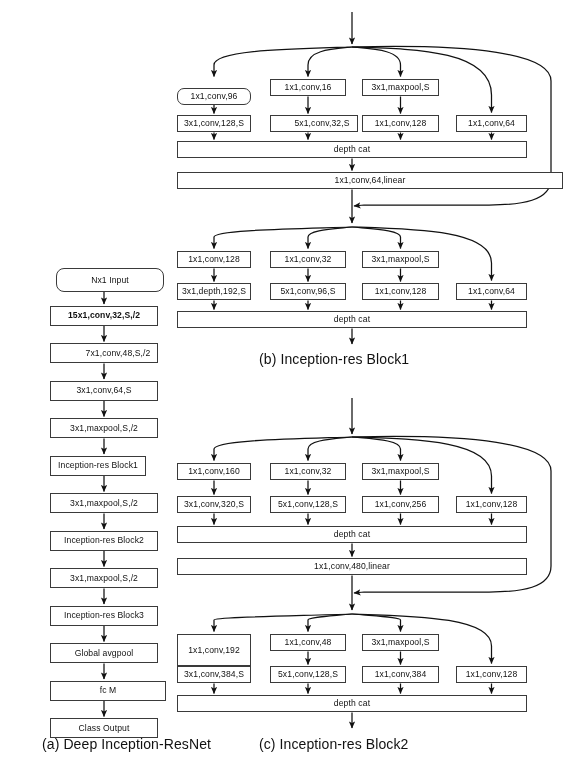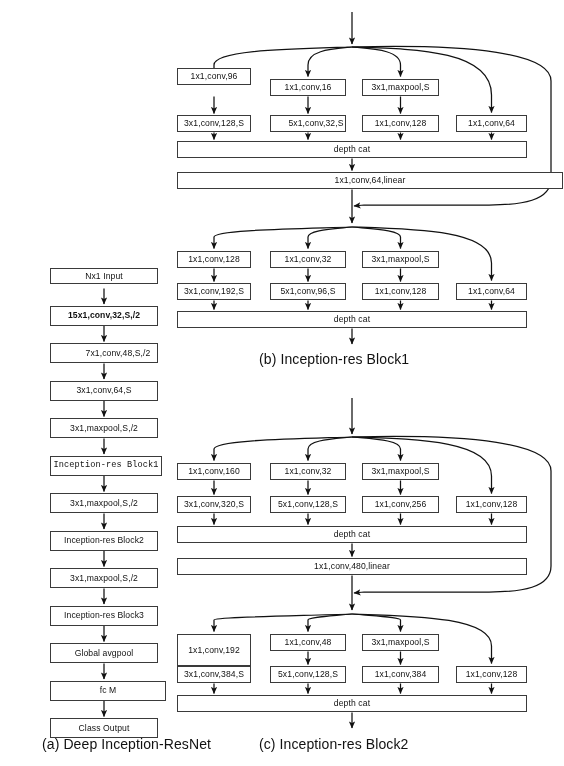--- a/index.html
+++ b/index.html
@@ -102,44 +102,44 @@
         <path d="M308,651.5 L308,664.5" marker-end="url(#ah)"></path>
         <path d="M308,683.5 L308,693.5" marker-end="url(#ah)"></path>
         <path d="M400.5,651.5 L400.5,664.5" marker-end="url(#ah)"></path>
         <path d="M400.5,683.5 L400.5,693.5" marker-end="url(#ah)"></path>
         <path d="M491.5,683.5 L491.5,693.5" marker-end="url(#ah)"></path>
         <path d="M352,712.5 L352,728" marker-end="url(#ah)"></path>
       </g>
   </svg>
 
   <div id="nodes">
-      <div class="node" style="left: 50px; top: 268px; width: 108px; height: 16px;">Nx1 Input</div>
+      <div class="node" style="left: 56px; top: 268px; width: 108px; height: 24px; border-radius: 8px;">Nx1 Input</div>
       <div class="node" style="left: 50px; top: 305.5px; width: 108px; height: 20px; font-weight: bold;">15x1,conv,32,S,/2</div>
       <div class="node" style="left: 50px; top: 343px; width: 108px; height: 20px; padding-left: 28px;">7x1,conv,48,S,/2</div>
       <div class="node" style="left: 50px; top: 380.5px; width: 108px; height: 20px;">3x1,conv,64,S</div>
       <div class="node" style="left: 50px; top: 418px; width: 108px; height: 20px;">3x1,maxpool,S,/2</div>
-      <div class="node" style="left: 50px; top: 455.5px; width: 112px; height: 20px; font-family: Liberation Mono, monospace;">Inception-res Block1</div>
+      <div class="node" style="left: 50px; top: 455.5px; width: 96px; height: 20px;">Inception-res Block1</div>
       <div class="node" style="left: 50px; top: 493px; width: 108px; height: 20px;">3x1,maxpool,S,/2</div>
       <div class="node" style="left: 50px; top: 530.5px; width: 108px; height: 20px;">Inception-res Block2</div>
       <div class="node" style="left: 50px; top: 568px; width: 108px; height: 20px;">3x1,maxpool,S,/2</div>
       <div class="node" style="left: 50px; top: 605.5px; width: 108px; height: 20px; text-align: right;">Inception-res Block3</div>
       <div class="node" style="left: 50px; top: 643px; width: 108px; height: 20px;">Global avgpool</div>
       <div class="node" style="left: 50px; top: 680.5px; width: 116px; height: 20px;">fc M</div>
       <div class="node" style="left: 50px; top: 718px; width: 108px; height: 20px;">Class Output</div>
-      <div class="node" style="left: 177px; top: 68px; width: 74px; height: 17px;">1x1,conv,96</div>
+      <div class="node" style="left: 177px; top: 88px; width: 74px; height: 17px; border-radius: 7px;">1x1,conv,96</div>
       <div class="node" style="left: 177px; top: 115px; width: 74px; height: 17px;">3x1,conv,128,S</div>
       <div class="node" style="left: 270px; top: 79px; width: 76px; height: 17px;">1x1,conv,16</div>
-      <div class="node" style="left: 270px; top: 115px; width: 76px; height: 17px; padding-left: 16px;">5x1,conv,32,S</div>
+      <div class="node" style="left: 270px; top: 115px; width: 88px; height: 17px; padding-left: 16px;">5x1,conv,32,S</div>
       <div class="node" style="left: 362px; top: 79px; width: 77px; height: 17px;">3x1,maxpool,S</div>
       <div class="node" style="left: 362px; top: 115px; width: 77px; height: 17px;">1x1,conv,128</div>
       <div class="node" style="left: 456px; top: 115px; width: 71px; height: 17px;">1x1,conv,64</div>
       <div class="node wide" style="left: 177px; top: 141px; width: 350px; height: 17px;">depth cat</div>
       <div class="node wide" style="left: 177px; top: 172px; width: 386px; height: 17px;">1x1,conv,64,linear</div>
       <div class="node" style="left: 177px; top: 251px; width: 74px; height: 17px;">1x1,conv,128</div>
-      <div class="node" style="left: 177px; top: 283px; width: 74px; height: 17px;">3x1,conv,192,S</div>
+      <div class="node" style="left: 177px; top: 283px; width: 74px; height: 17px;">3x1,depth,192,S</div>
       <div class="node" style="left: 270px; top: 251px; width: 76px; height: 17px;">1x1,conv,32</div>
       <div class="node" style="left: 270px; top: 283px; width: 76px; height: 17px;">5x1,conv,96,S</div>
       <div class="node" style="left: 362px; top: 251px; width: 77px; height: 17px;">3x1,maxpool,S</div>
       <div class="node" style="left: 362px; top: 283px; width: 77px; height: 17px;">1x1,conv,128</div>
       <div class="node" style="left: 456px; top: 283px; width: 71px; height: 17px;">1x1,conv,64</div>
       <div class="node wide" style="left: 177px; top: 311px; width: 350px; height: 17px;">depth cat</div>
       <div class="node" style="left: 177px; top: 463px; width: 74px; height: 17px;">1x1,conv,160</div>
       <div class="node" style="left: 177px; top: 496px; width: 74px; height: 17px;">3x1,conv,320,S</div>
       <div class="node" style="left: 270px; top: 463px; width: 76px; height: 17px;">1x1,conv,32</div>
       <div class="node" style="left: 270px; top: 496px; width: 76px; height: 17px;">5x1,conv,128,S</div>

